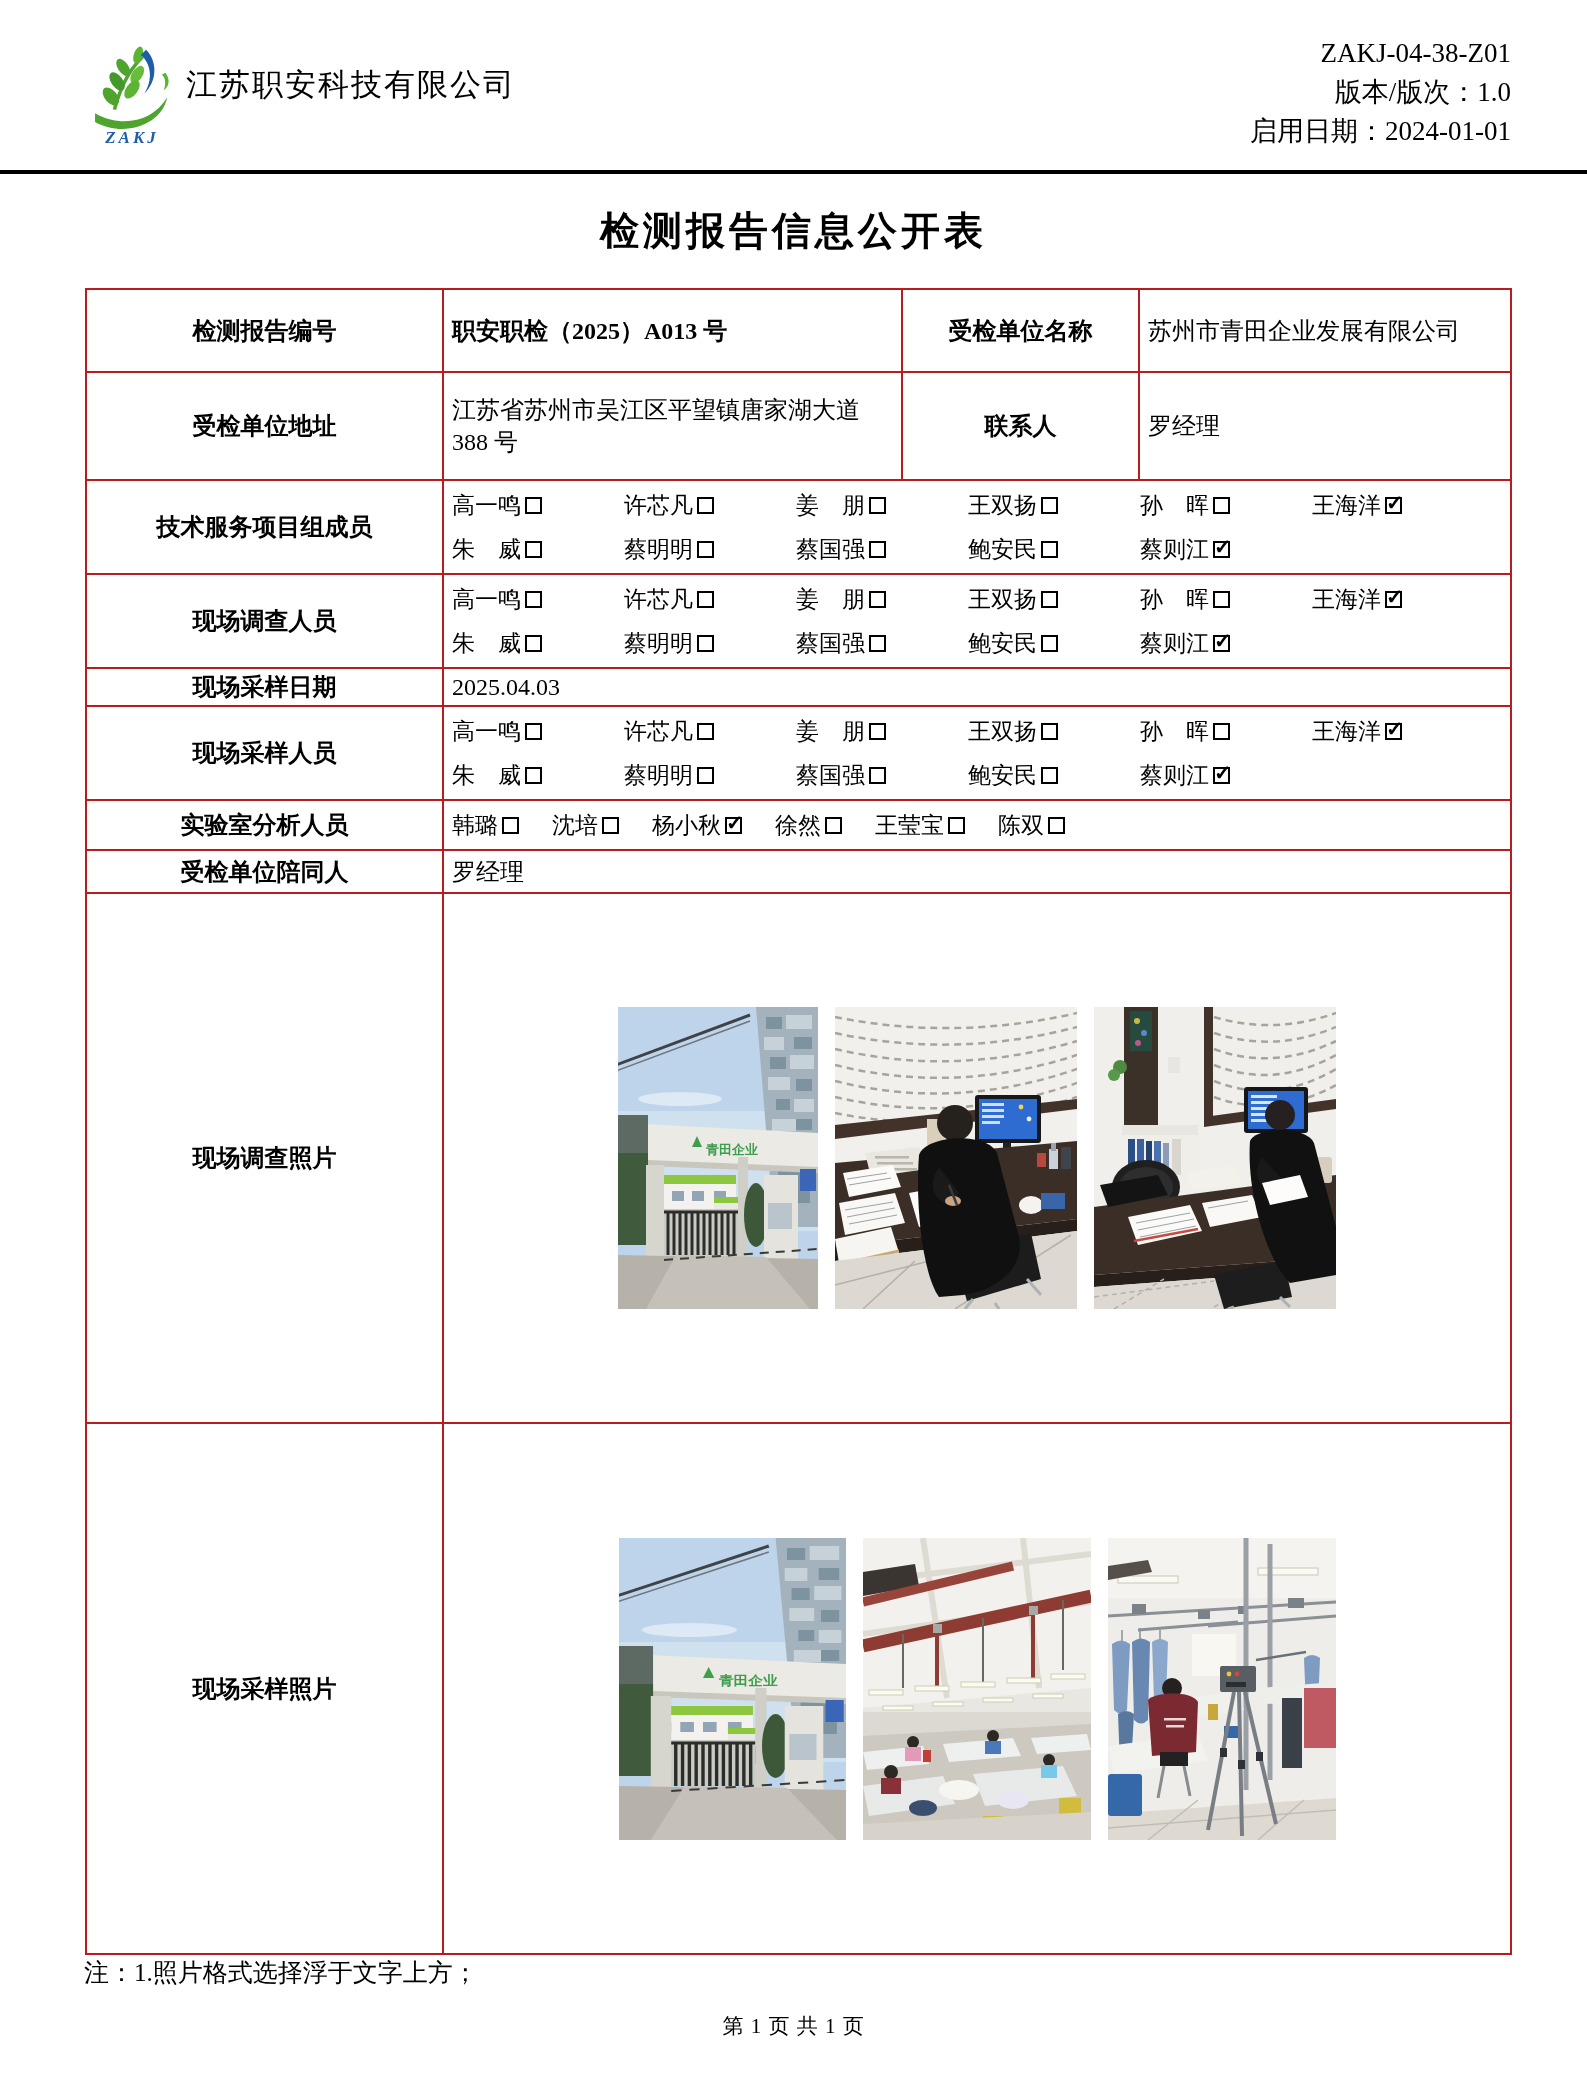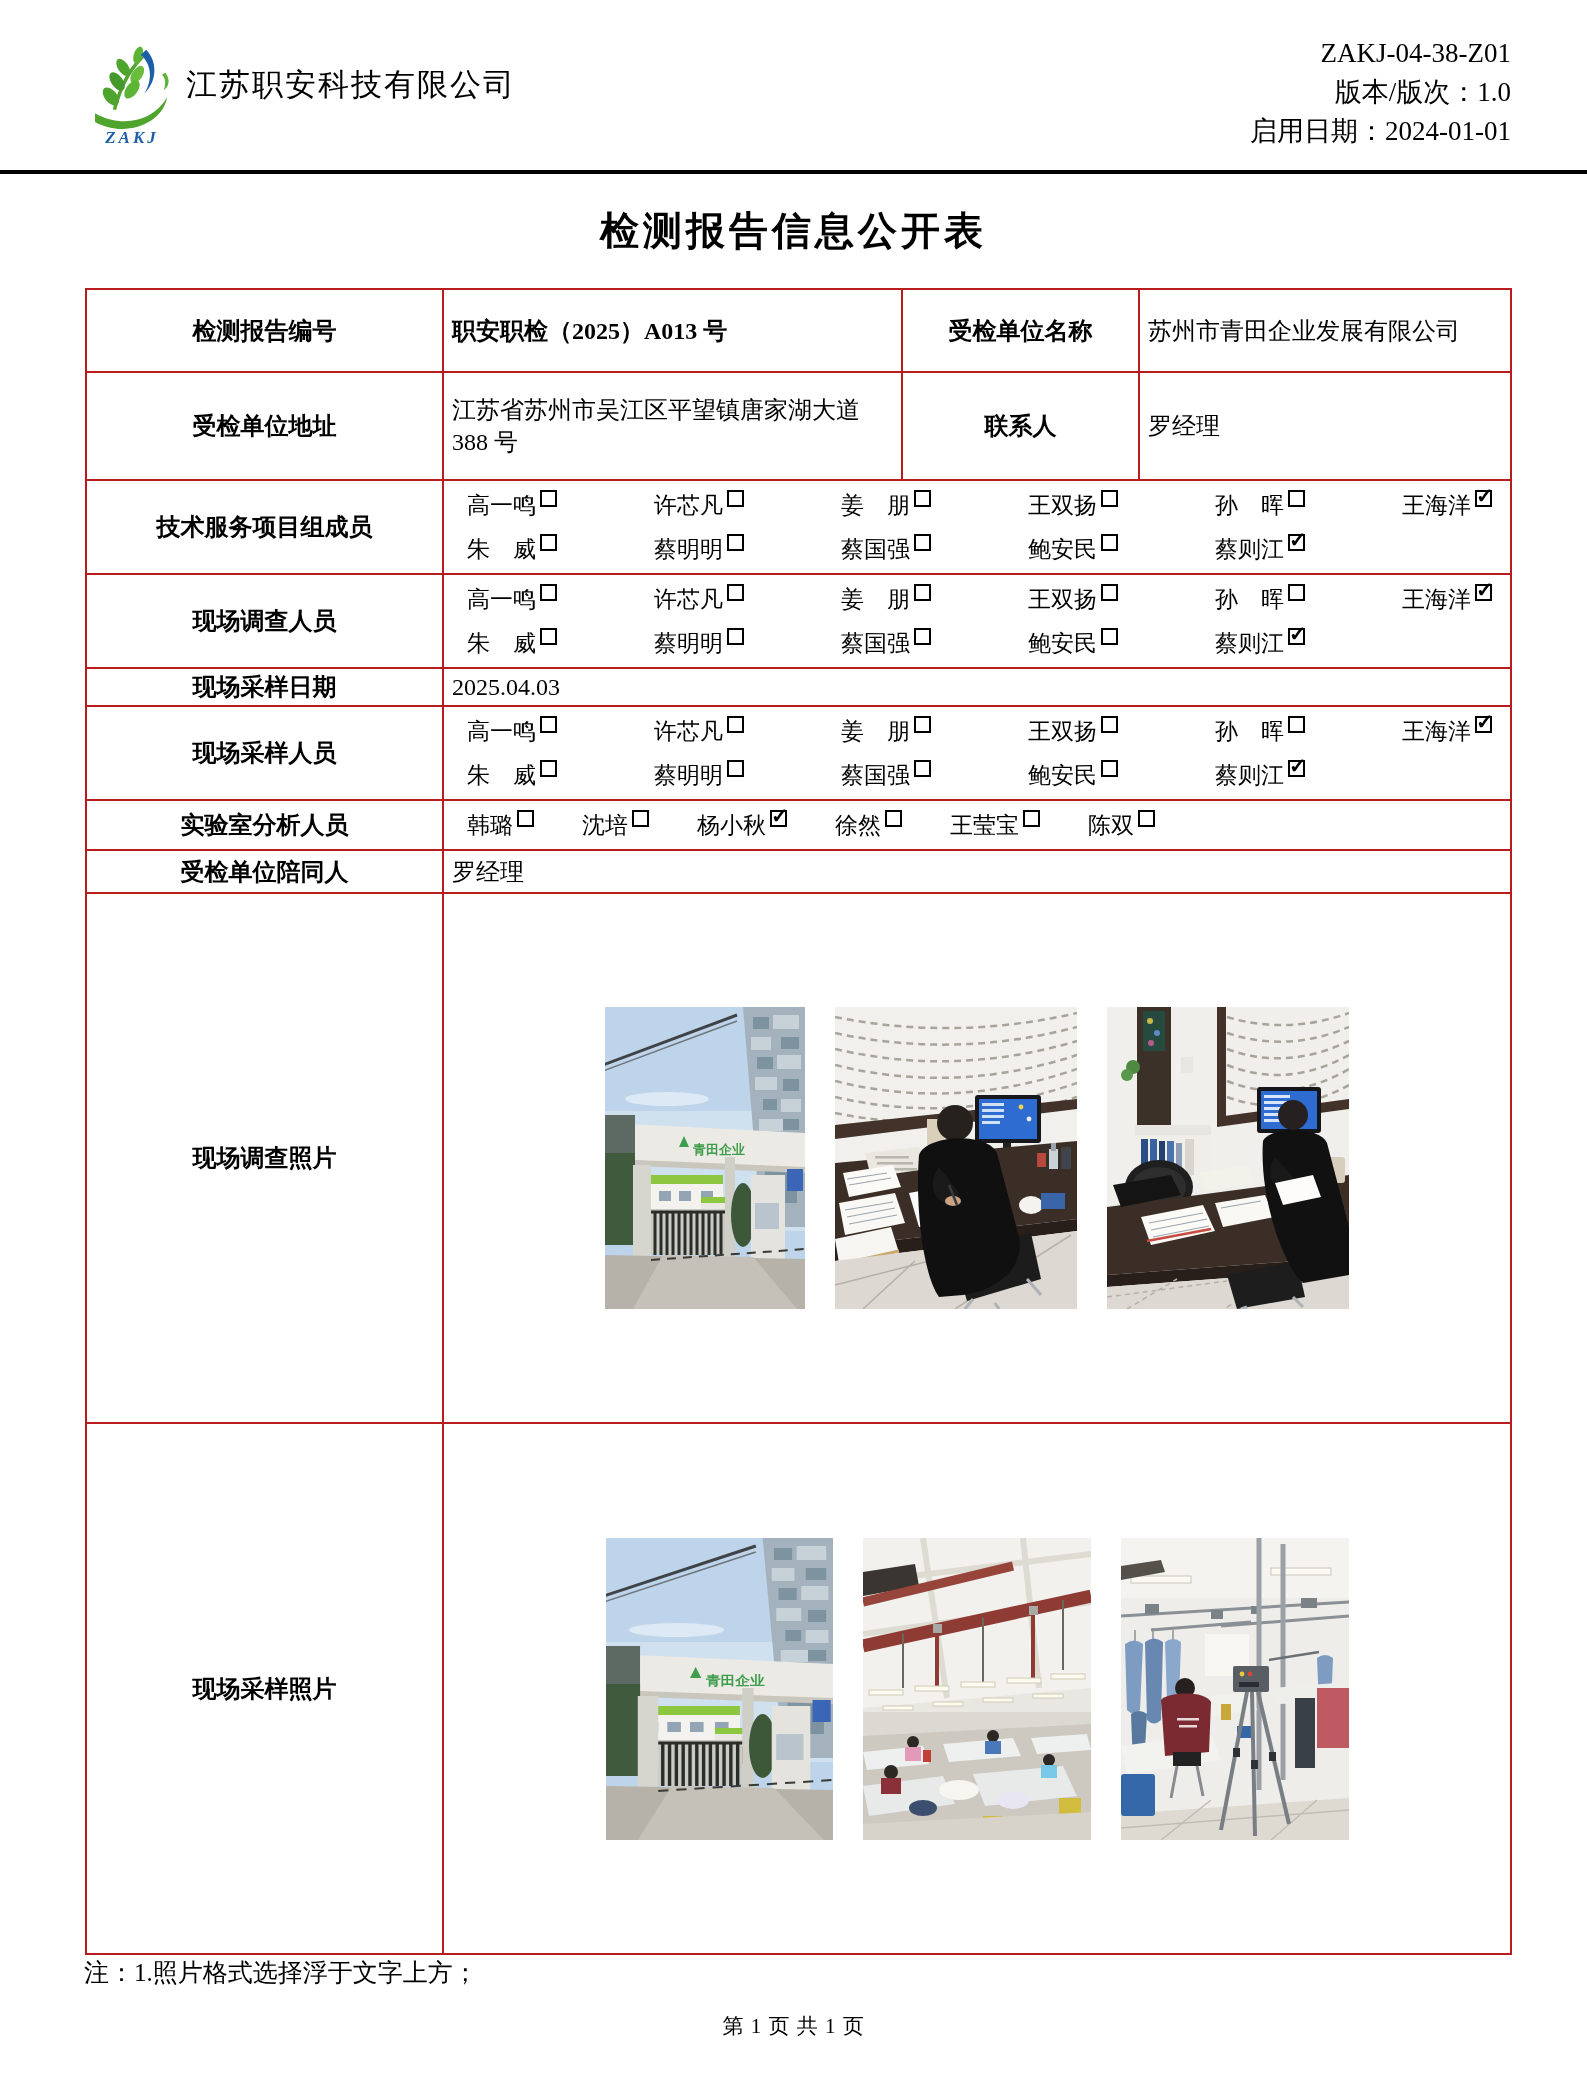--- a/index.html
+++ b/index.html
@@ -21,26 +21,26 @@
   table.main th,table.main td{border:2px solid #b91c1c;padding:2px 8px;vertical-align:middle;}
   table.main th{font-weight:bold;text-align:center;}
   td.center{}
   td.bold{font-weight:bold;}
   tr.r1{height:83px;}  tr.r2{height:108px;padding-left:24px;}  tr.r3{height:88px;}
   tr.r4{height:39px;}  tr.r5{height:88px;}  tr.r6{height:38px;}
   tr.r7{height:88px;}  tr.r8{height:41px;padding-left:48px;}  tr.r9{height:43px;}
   tr.r10{height:530px;} tr.r11{height:531px;}
   td.staff-cell{padding-left:16px;font-size:23px;}
   .staff-line{height:44px;display:flex;align-items:center;white-space:nowrap;}
-  .staff-entry{display:inline-flex;align-items:flex-start;flex:none;margin-left:15px;}
+  .staff-entry{display:inline-flex;align-items:center;flex:none;}
   .staff-entry.loose{margin-right:33px;}
   .cb{display:inline-block;box-sizing:border-box;width:17px;height:17px;border:2.5px solid #000;
       margin-left:4px;position:relative;flex:none;}
   .cb.checked:after{content:"\2713";position:absolute;left:-1px;top:-8px;font-size:21px;font-weight:bold;}
-  .photo-row{display:flex;justify-content:center;align-items:center;gap:30px;}
+  .photo-row{display:flex;justify-content:center;align-items:center;gap:17px;}
   .photo-slot{height:302px;flex:none;}
   .photo-slot svg{width:100%;height:100%;display:block;}
   
   .note{position:absolute;left:84px;top:1956px;font-size:25px;}
   .page-footer{position:absolute;left:0;top:2012px;width:1587px;text-align:center;font-size:21px;letter-spacing:1px;}
 </style>
 </head>
 <body>
 
 <div class="page">

